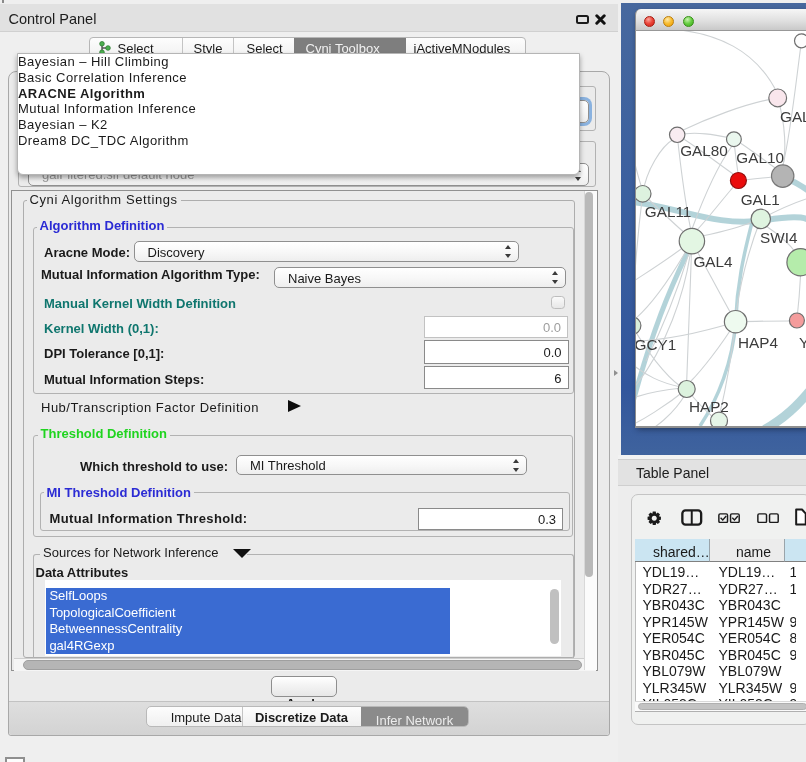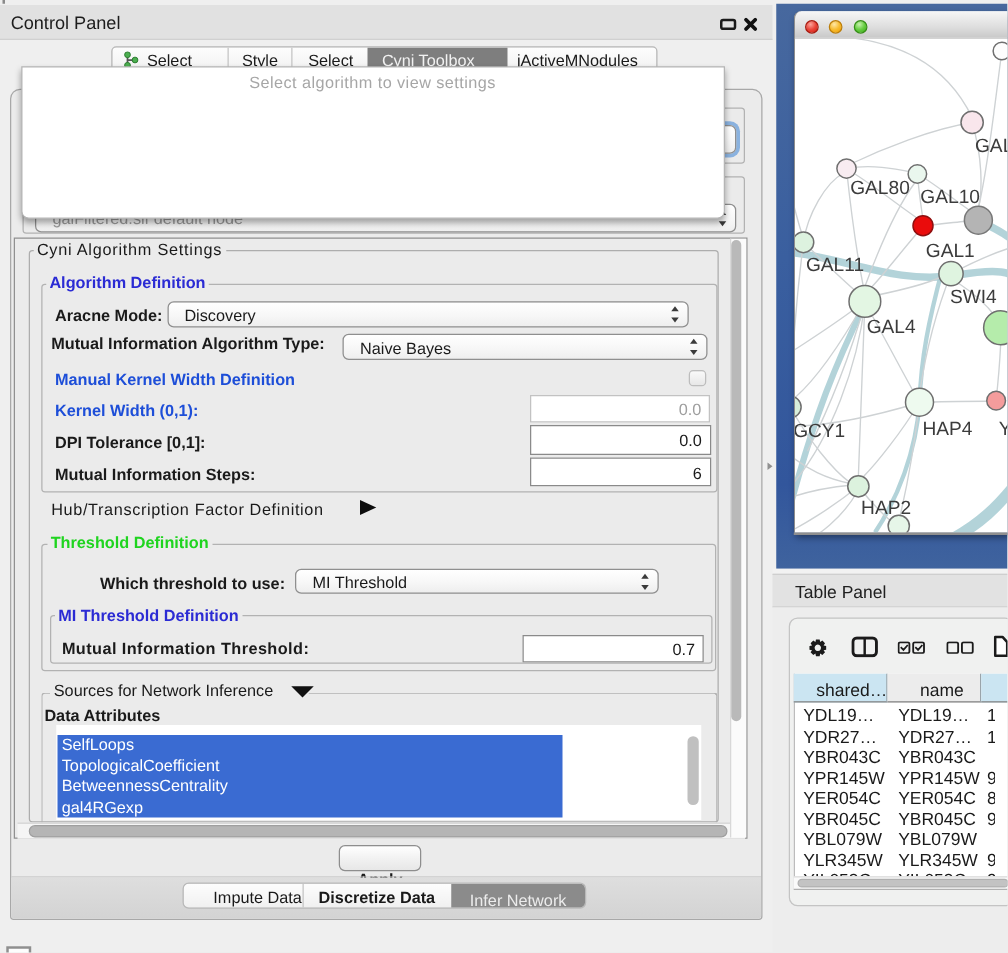--- a/index.html
+++ b/index.html
@@ -1,18 +1,18 @@
 <!DOCTYPE html>
 <html><head><meta charset="utf-8"><style>
 *{margin:0;padding:0;box-sizing:border-box}
 html,body{width:806px;height:762px;overflow:hidden}
 body{position:relative;font-family:"Liberation Sans",sans-serif;background:#efefef;color:#1a1a1a}
 .ab{position:absolute}
 .b{font-weight:bold}
-.gray{color:#1d4ed8}
+.gray{color:#0f766e}
 .grp{position:absolute;border:1px solid #b2b2b2;border-radius:3px}
 .glab{position:absolute;background:#ebebeb;padding:0 3px;font-size:13px;line-height:14px;white-space:nowrap}
 .combo{position:absolute;border:1px solid #8f8f8f;border-radius:5px;background:linear-gradient(#ffffff,#f7f7f7 55%,#eeeeee);font-size:13px;white-space:nowrap}
 .combo .tx{position:absolute;left:13px;top:3px}
 .spin{position:absolute;right:7px;top:50%;width:6px;height:0}
 .spin:before,.spin:after{content:"";position:absolute;left:0;width:0;height:0;border-left:3px solid transparent;border-right:3px solid transparent}
 .spin:before{top:-6.5px;border-bottom:4px solid #3a3a3a}
 .spin:after{top:2.5px;border-top:4px solid #3a3a3a}
 .fld{position:absolute;background:#fff;border:1px solid #8a8a8a;font-size:13px;text-align:right;padding-right:6px}
 .lbl{position:absolute;font-size:13px;white-space:nowrap}
@@ -57,21 +57,21 @@
 
 <div class="ab" style="left:10.5px;top:189.5px;width:587px;height:481px;border:1px solid #909090;background:#ebebeb"></div>
 
 <div class="grp" style="left:23px;top:199.5px;width:552px;height:458px;border-color:#adadad"></div>
 <span class="glab" style="left:26.5px;top:192.5px;letter-spacing:0.6px">Cyni Algorithm Settings</span>
 
 <div class="grp" style="left:33px;top:227px;width:541px;height:167px"></div>
 <span class="glab b" style="left:36.5px;top:219px;color:#2b2bd4">Algorithm Definition</span>
 
 <div class="lbl b" style="left:44px;top:244.5px">Aracne Mode:</div>
-<div class="combo" style="left:133.5px;top:240.5px;width:417px;height:21px">
+<div class="combo" style="left:133.5px;top:240.5px;width:385px;height:21px">
     <span class="tx">Discovery</span>
     <span class="spin"></span>
   </div>
 
 <div class="lbl b" style="left:41px;top:267px">Mutual Information Algorithm Type:</div>
 <div class="combo" style="left:274px;top:266.5px;width:292px;height:21px">
     <span class="tx">Naive Bayes</span>
     <span class="spin"></span>
   </div>
 
@@ -95,21 +95,21 @@
 
 <div class="lbl b" style="left:80px;top:459px">Which threshold to use:</div>
 <div class="combo" style="left:236px;top:455px;width:290.5px;height:20px">
     <span class="tx" style="top:2px">MI Threshold</span>
     <span class="spin"></span>
   </div>
 
 <div class="grp" style="left:40px;top:491.5px;width:530px;height:39.5px"></div>
 <span class="glab b" style="left:43.5px;top:485.5px;color:#2b2bd4">MI Threshold Definition</span>
 <div class="lbl b" style="left:49.5px;top:511px;letter-spacing:0.35px">Mutual Information Threshold:</div>
-<div class="fld" style="left:418px;top:508px;width:145px;height:21.5px;padding-top:3px">0.7</div>
+<div class="fld" style="left:418px;top:508px;width:145px;height:21.5px;padding-top:3px">0.3</div>
 
 <div class="grp" style="left:32.5px;top:554px;width:541px;height:117px;border-bottom:none;border-bottom-left-radius:0;border-bottom-right-radius:0"></div>
 <span class="glab" style="left:40px;top:546px;padding-right:28px">Sources for Network Inference</span>
 <div class="ab" style="left:233px;top:549px;width:0;height:0;border-left:9.5px solid transparent;border-right:9.5px solid transparent;border-top:9px solid #111"></div>
 <div class="lbl b" style="left:35.5px;top:564.5px">Data Attributes</div>
 
 <div class="ab" style="left:44.5px;top:580px;width:516.5px;height:76px;background:#fff"></div>
 <div class="ab" style="left:45.9px;top:588px;width:404px;height:66.4px;background:#3a6bd2">
  <div style="font-size:13px;color:#fff;line-height:16.6px;padding-left:3.5px">SelfLoops<br>TopologicalCoefficient<br>BetweennessCentrality<br>gal4RGexp</div>
 </div>
@@ -130,21 +130,21 @@
  <div class="ab" style="left:0;top:3px;font-size:13px;font-weight:normal;width:95px;text-align:right">Impute Data</div>
  <div class="ab" style="left:100px;top:3px;font-size:13px;font-weight:bold;width:110px;text-align:center">Discretize Data</div>
  <div class="ab" style="left:214px;top:6px;font-size:13px;width:108px;text-align:center;color:#ececec">Infer Network</div>
 </div>
 
 <div class="ab" style="left:5px;top:756.5px;width:20px;height:10px;border:2px solid #8f8f8f;background:#fdfdfd"></div>
 
 <div class="ab" style="left:613.5px;top:370px;width:0;height:0;border-top:3.5px solid transparent;border-bottom:3.5px solid transparent;border-left:4.5px solid #909090"></div>
 
 <div class="ab" style="left:16.5px;top:53px;width:563px;height:122px;background:#fff;border:1px solid #b5b5b5;border-radius:0 0 6px 6px;box-shadow:0 3px 5px rgba(0,0,0,0.35);z-index:20">
- <div style="text-align:center;font-size:13px;color:#a6a6a6;margin-top:4px;line-height:15px;letter-spacing:0.35px">Select algorithm to view settings</div>
+ <div style="font-size:13px;line-height:15.75px;padding-left:0.5px;margin-top:0;letter-spacing:0.45px">Bayesian – Hill Climbing<br>Basic Correlation Inference<br><span class="b">ARACNE Algorithm</span><br>Mutual Information Inference<br>Bayesian – K2<br>Dream8 DC_TDC Algorithm</div>
 </div>
 
 <div class="ab" style="left:620.5px;top:2.5px;width:185.5px;height:452px;background:linear-gradient(#47689e,#3a5f9f 45%,#32569c 85%,#3f639e)"></div>
 
 <div class="ab" style="left:635px;top:9px;width:171px;height:417px;background:#fff;border-left:1px solid #8d8d8d;border-radius:6px 0 0 0;box-shadow:2px 3px 6px rgba(0,0,0,0.45)"></div>
 <div class="ab" style="left:635px;top:9px;width:171px;height:21.5px;background:linear-gradient(#f6f6f6,#dedede 60%,#c9c9c9);border-left:1px solid #8d8d8d;border-bottom:1px solid #989898;border-radius:6px 0 0 0"></div>
 <div class="ab" style="left:643.7px;top:15.7px;width:11.2px;height:11.2px;border-radius:50%;background:radial-gradient(circle at 38% 28%,#fba49b,#ea4438 50%,#ce2015);border:1px solid #a81b10"></div>
 <div class="ab" style="left:662.8px;top:15.7px;width:11.2px;height:11.2px;border-radius:50%;background:radial-gradient(circle at 38% 28%,#fee8a9,#f7bb2e 50%,#ef9d00);border:1px solid #bc7e0a"></div>
 <div class="ab" style="left:682.6px;top:15.7px;width:11.2px;height:11.2px;border-radius:50%;background:radial-gradient(circle at 38% 28%,#c8f2ae,#65cd40 50%,#3da81c);border:1px solid #368f17"></div>
 

